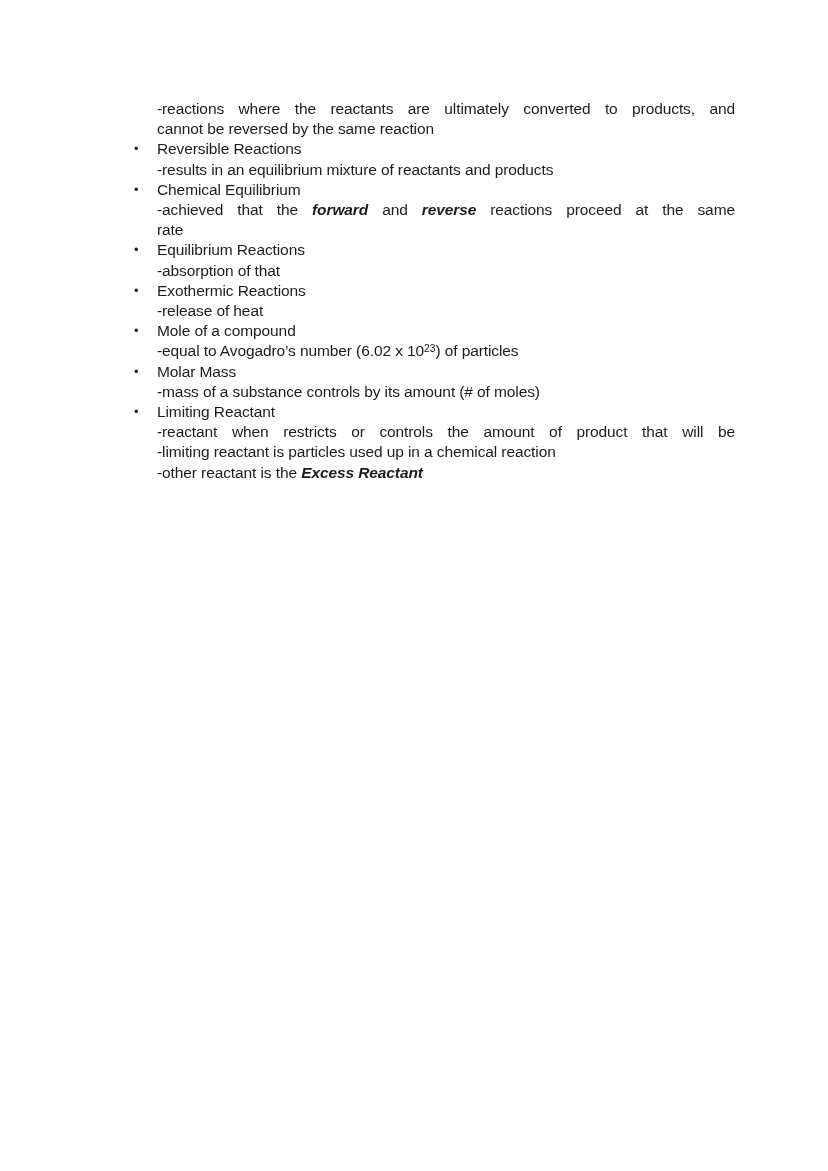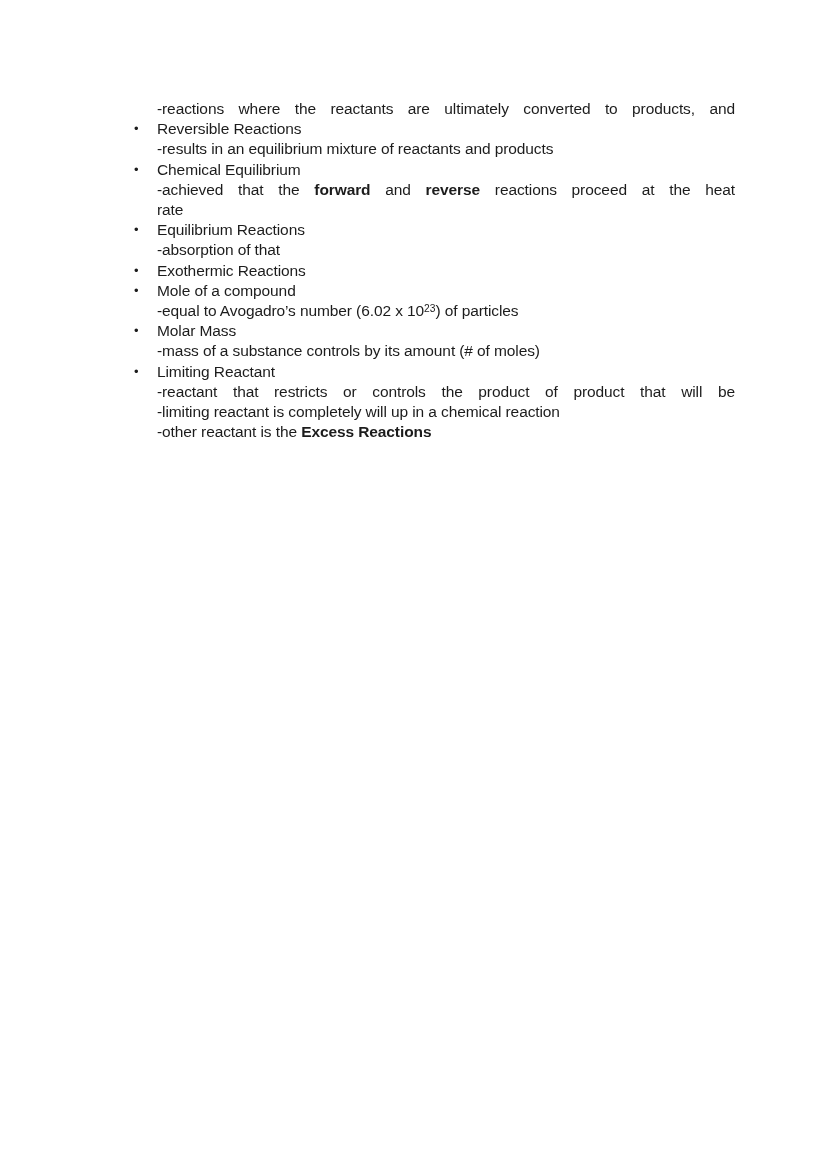--- a/index.html
+++ b/index.html
@@ -37,74 +37,81 @@
     top: 0;
     font-size: 13px;
     color: #1c1c1c;
   }
   .line.stretch {
     text-align: justify;
     text-align-last: justify;
   }
   b {
     font-weight: bold;
+    font-style: italic;
   }
   sup {
     font-size: 0.66em;
     line-height: 0;
     vertical-align: 0.42em;
     letter-spacing: 0;
   }
 </style>
 </head>
 <body>
 
 <div class="page">
   <div class="notes-list">
   <div class="line def-line stretch">
     <span class="def-text"><span>-reactions where the reactants are ultimately converted to products, and</span></span>
   </div>
 
+  <div class="line def-line">
+    <span class="def-text"><span>cannot be reversed by the same reaction</span></span>
+  </div>
 
   <div class="line term-line">
     <span class="bullet">•</span>
     <span class="term-text">Reversible Reactions</span>
   </div>
 
   <div class="line def-line">
     <span class="def-text"><span>-results in an equilibrium mixture of reactants and products</span></span>
   </div>
 
   <div class="line term-line">
     <span class="bullet">•</span>
     <span class="term-text">Chemical Equilibrium</span>
   </div>
 
   <div class="line def-line stretch">
-    <span class="def-text"><span>-achieved that the </span><b>forward</b><span> and </span><b>reverse</b><span> reactions proceed at the heat</span></span>
+    <span class="def-text"><span>-achieved that the </span><b>forward</b><span> and </span><b>reverse</b><span> reactions proceed at the same</span></span>
   </div>
 
   <div class="line def-line">
     <span class="def-text"><span>rate</span></span>
   </div>
 
   <div class="line term-line">
     <span class="bullet">•</span>
     <span class="term-text">Equilibrium Reactions</span>
   </div>
 
   <div class="line def-line">
     <span class="def-text"><span>-absorption of that</span></span>
   </div>
 
   <div class="line term-line">
     <span class="bullet">•</span>
     <span class="term-text">Exothermic Reactions</span>
   </div>
 
+  <div class="line def-line">
+    <span class="def-text"><span>-release of heat</span></span>
+  </div>
 
   <div class="line term-line">
     <span class="bullet">•</span>
     <span class="term-text">Mole of a compound</span>
   </div>
 
   <div class="line def-line">
     <span class="def-text"><span>-equal to Avogadro’s number (6.02 x 10</span><sup>23</sup><span>) of particles</span></span>
   </div>
 
@@ -116,25 +123,25 @@
   <div class="line def-line">
     <span class="def-text"><span>-mass of a substance controls by its amount (# of moles)</span></span>
   </div>
 
   <div class="line term-line">
     <span class="bullet">•</span>
     <span class="term-text">Limiting Reactant</span>
   </div>
 
   <div class="line def-line stretch">
-    <span class="def-text"><span>-reactant that restricts or controls the product of product that will be</span></span>
+    <span class="def-text"><span>-reactant when restricts or controls the amount of product that will be</span></span>
   </div>
 
 
   <div class="line def-line">
-    <span class="def-text"><span>-limiting reactant is completely will up in a chemical reaction</span></span>
+    <span class="def-text"><span>-limiting reactant is particles used up in a chemical reaction</span></span>
   </div>
 
   <div class="line def-line">
-    <span class="def-text"><span>-other reactant is the </span><b>Excess Reactions</b></span>
+    <span class="def-text"><span>-other reactant is the </span><b>Excess Reactant</b></span>
   </div>
 </div>
 </div>
 
 </body></html>

